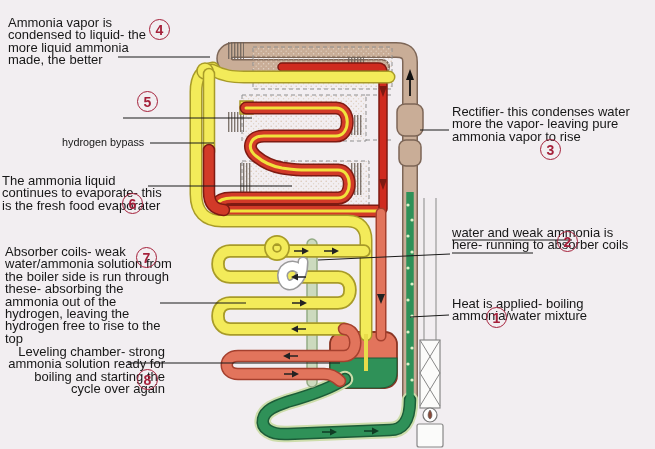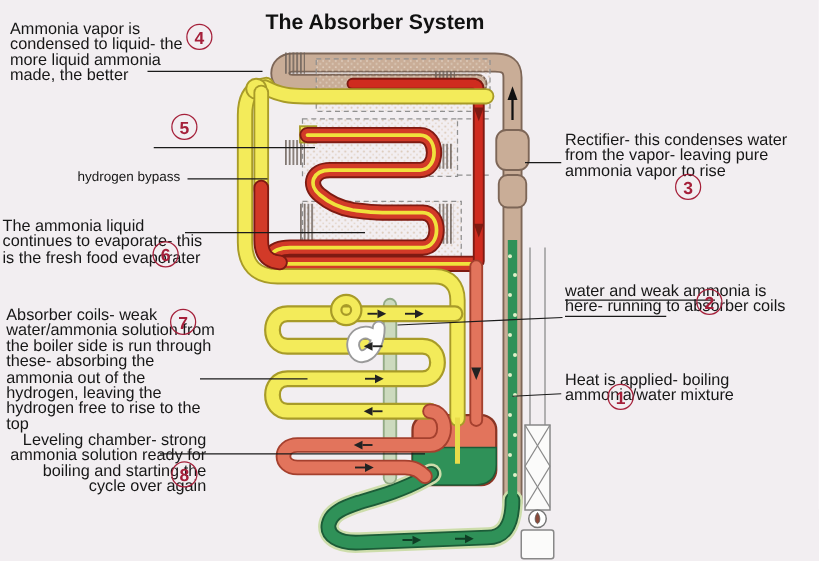--- a/index.html
+++ b/index.html
@@ -20,21 +20,20 @@
     position:absolute;left:170px;top:8px;width:260px;text-align:center;
     font-size:17px;font-weight:bold;color:#111;
   }
   svg{position:absolute;left:0;top:0;}
 </style>
 </head>
 <body>
 
 <div id="stage">
 
-  <div id="title">The Absorber System</div>
 
   <svg width="655" height="449" viewBox="0 0 655 449">
     <defs>
       <pattern id="stip" width="5" height="5" patternUnits="userSpaceOnUse">
         <circle cx="1.2" cy="1.2" r="0.8" fill="#dac8b7"></circle>
         <circle cx="3.6" cy="3.8" r="0.7" fill="#e2d4c6"></circle>
       </pattern>
       <pattern id="fins" width="3" height="6" patternUnits="userSpaceOnUse">
         <rect width="1.4" height="6" fill="#6d625a"></rect>
       </pattern>
@@ -201,21 +200,21 @@
       <line x1="452" y1="253" x2="533" y2="253"></line>
       <line x1="410" y1="317" x2="449" y2="315"></line>
     </g>
   </svg>
 
   <div class="para" style="left:8px;top:17px;width:160px;">Ammonia vapor is condensed to liquid- the more liquid ammonia made, the better</div>
   <div class="label" style="left:62px;top:136px;">hydrogen bypass</div>
   <div class="para" style="left:5px;top:246px;width:172px;">Absorber coils- weak water/ammonia solution from the boiler side is run through these- absorbing the ammonia out of the hydrogen, leaving the hydrogen free to rise to the top</div>
   <div class="para" style="left:2px;top:175px;width:170px;">The ammonia liquid continues to evaporate- this is the fresh food evaporater</div>
   <div class="para" style="left:5px;top:346px;width:160px;text-align:right;">Leveling chamber- strong ammonia solution ready for boiling and starting the cycle over again</div>
-  <div class="para" style="left:452px;top:106px;width:200px;">Rectifier- this condenses water from the vapor- leaving pure ammonia vapor to rise</div>
+  <div class="para" style="left:452px;top:106px;width:200px;">Rectifier- this condenses water more the vapor- leaving pure ammonia vapor to rise</div>
   <div class="para" style="left:452px;top:227px;width:180px;">water and weak ammonia is here- running to absorber coils</div>
   <div class="para" style="left:452px;top:298px;width:200px;">Heat is applied- boiling ammonia/water mixture</div>
 
   <div class="callout-num" style="left:149px;top:19px;">4</div>
   <div class="callout-num" style="left:137px;top:91px;">5</div>
   <div class="callout-num" style="left:122px;top:193px;">6</div>
   <div class="callout-num" style="left:136px;top:247px;">7</div>
   <div class="callout-num" style="left:137px;top:369px;">8</div>
   <div class="callout-num" style="left:540px;top:139px;">3</div>
   <div class="callout-num" style="left:557px;top:231px;">2</div>

